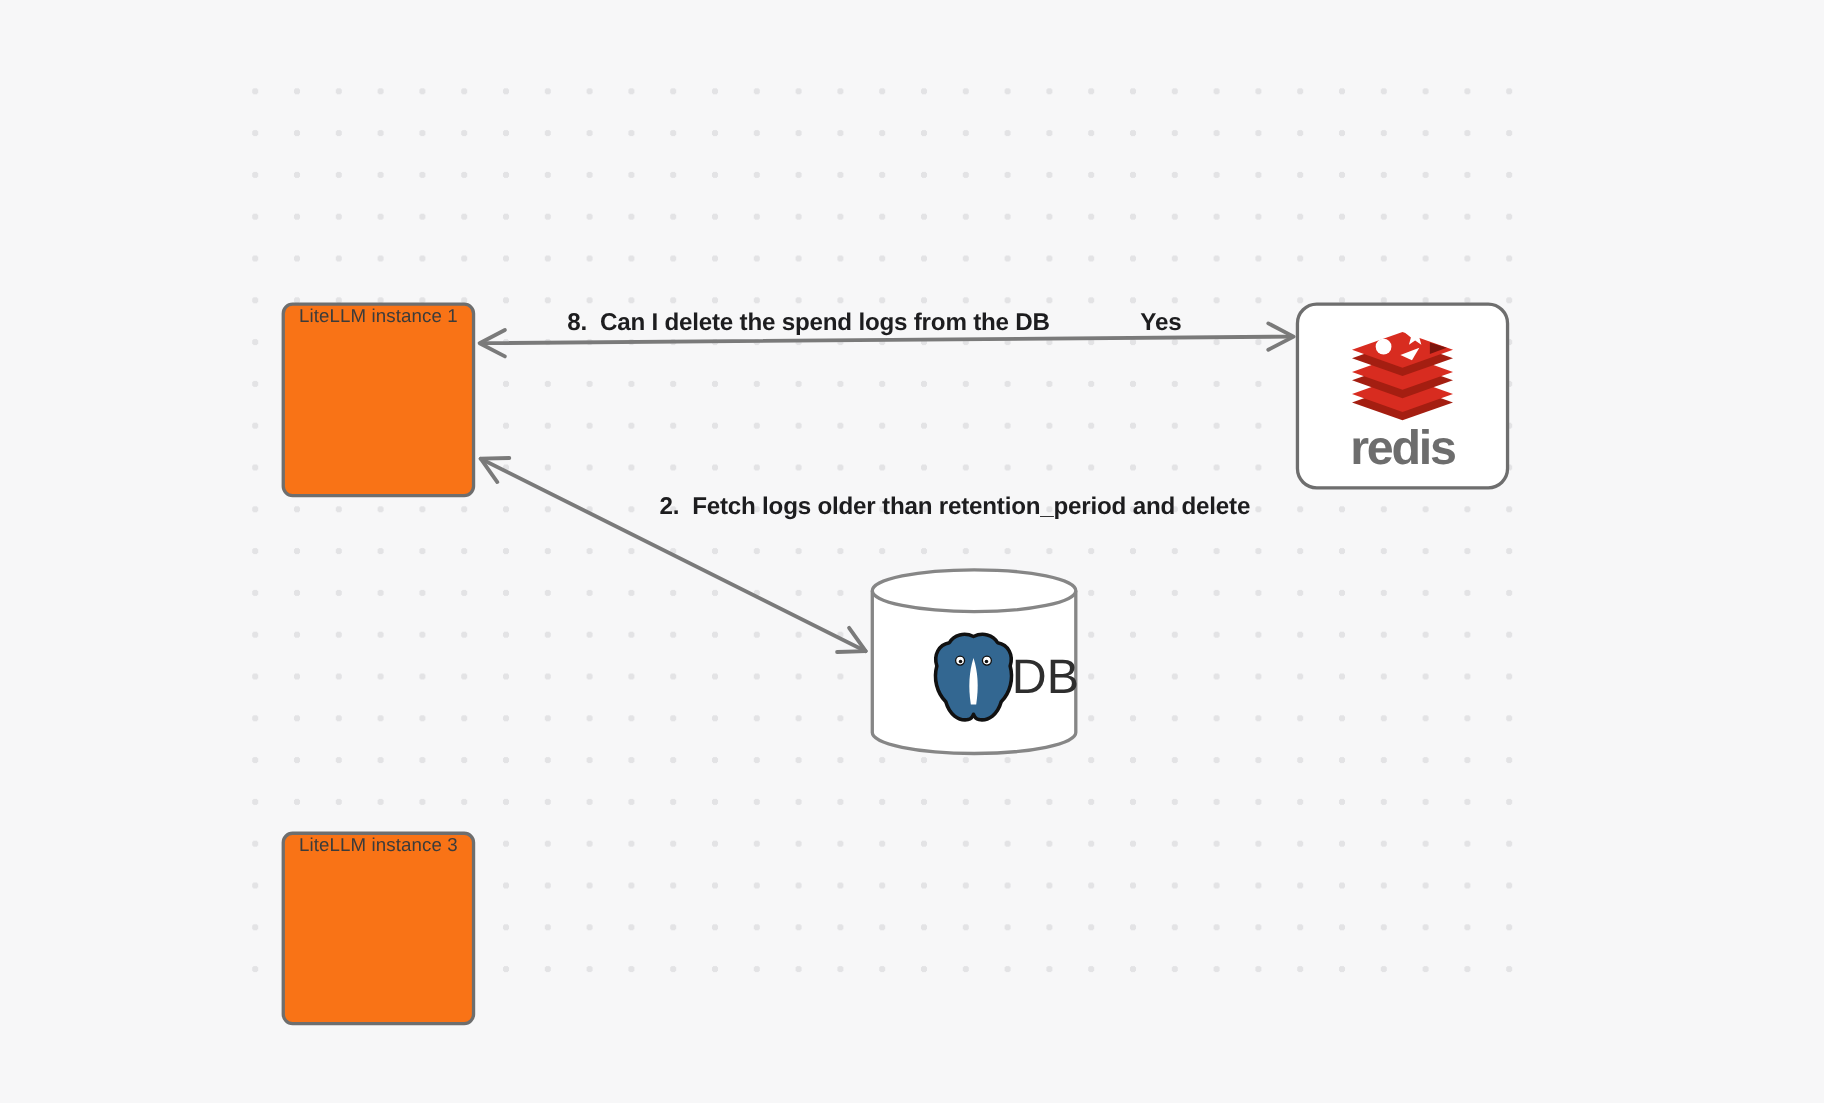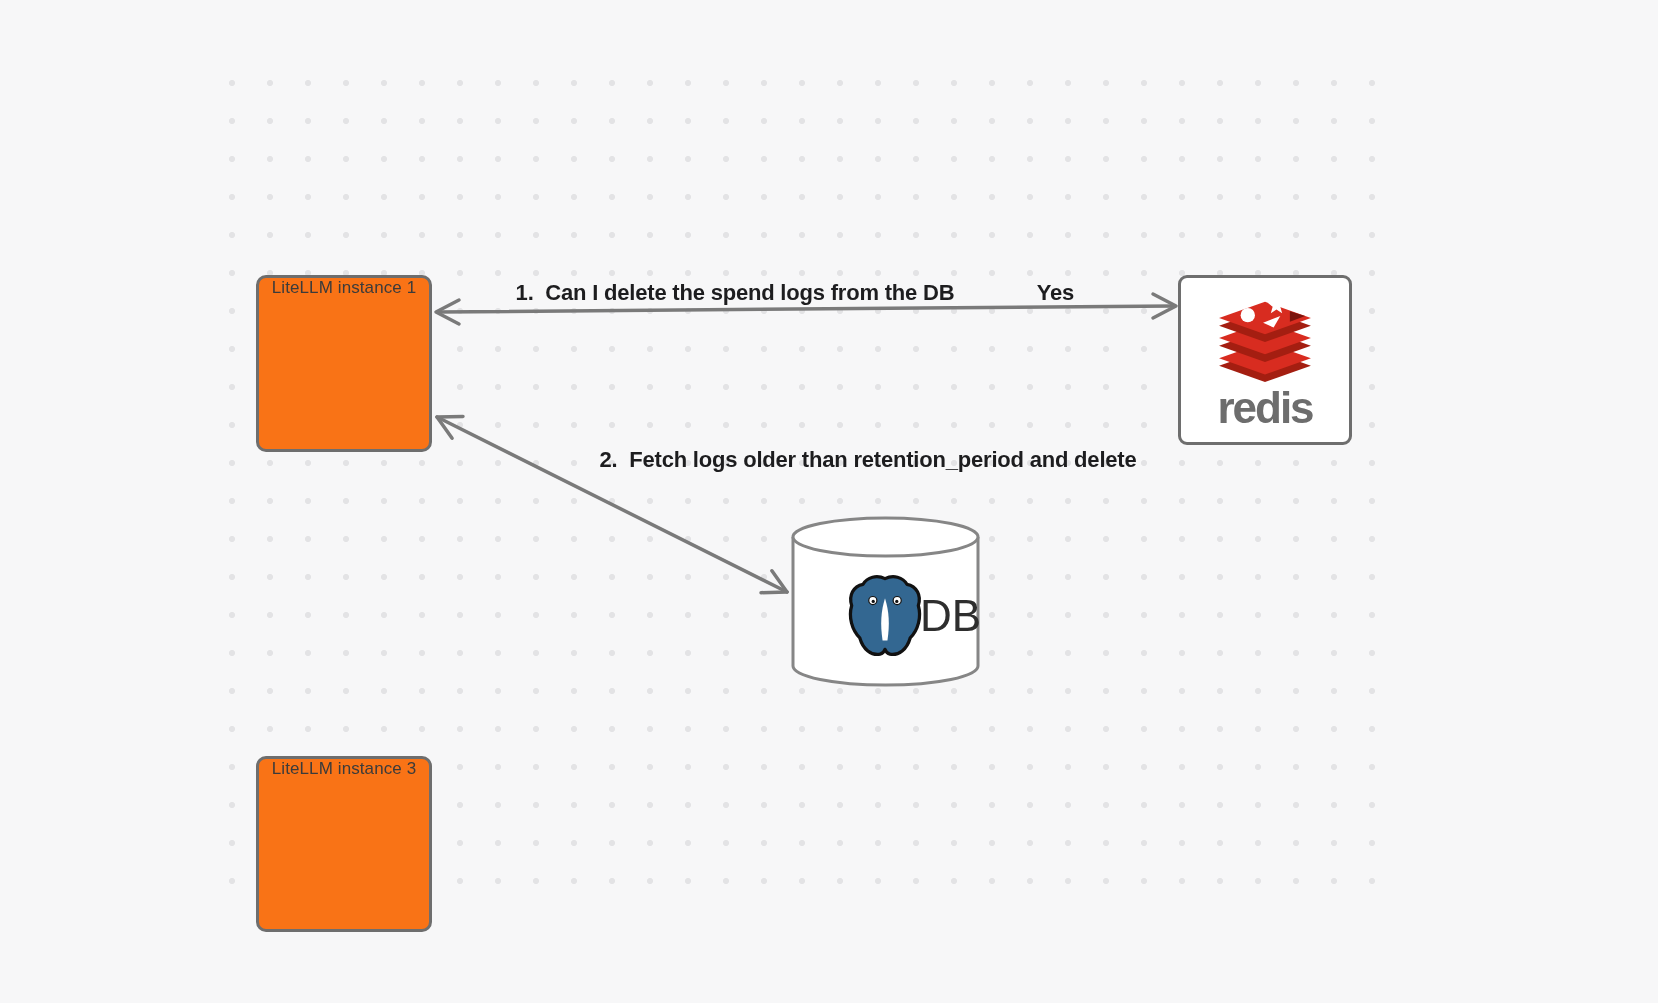--- a/index.html
+++ b/index.html
@@ -16,22 +16,22 @@
   .overlay{position:absolute;left:0;top:0;width:1658px;height:1003px;}
   .node-box{
     position:absolute;left:256px;width:176px;height:177px;
     background:#f97316;border:3px solid #6e6e6e;border-radius:10px;
     box-sizing:border-box;display:flex;align-items:flex-start;justify-content:center;
   }
   .node-box .node-label{
     font-size:17px;color:#3b3b3b;letter-spacing:.1px;text-align:center;
   }
   .redis-node{
-    position:absolute;left:1178px;top:275px;width:174px;height:170px;
-    background:#ffffff;border:3px solid #6e6e6e;border-radius:9px;
+    position:absolute;left:1178px;top:275px;width:194px;height:170px;
+    background:#ffffff;border:3px solid #6e6e6e;border-radius:19px;
     box-sizing:border-box;display:flex;flex-direction:column;
     align-items:center;justify-content:center;padding-top:6px;
   }
   .redis-wordmark{
     font-size:44px;font-weight:700;color:#6d6d6d;letter-spacing:-2px;
     line-height:1;margin-top:2px;
   }
   .db-node{
     position:absolute;left:791px;top:516px;width:190px;height:174px;
   }
@@ -115,17 +115,17 @@
         <path d="M48,30 C43,46 42,62 45,82 L51,82 C54,62 53,46 48,30 Z" fill="#ffffff"></path>
         <circle cx="33" cy="33" r="5" fill="#ffffff" stroke="#111111" stroke-width="1.5"></circle>
         <circle cx="63" cy="33" r="5" fill="#ffffff" stroke="#111111" stroke-width="1.5"></circle>
         <circle cx="33.5" cy="34" r="2" fill="#111111"></circle>
         <circle cx="62.5" cy="34" r="2" fill="#111111"></circle>
       </svg>
       <span class="db-label">DB</span>
     </div>
   </div>
 
-  <div class="edge-label l1">1.  Can I delete the spend logs from the DB</div>
+  <div class="edge-label l1">8.  Can I delete the spend logs from the DB</div>
   <div class="edge-label l1-response">Yes</div>
   <div class="edge-label l2">2.  Fetch logs older than retention_period and delete</div>
 
 </div>
 
 </body></html>

